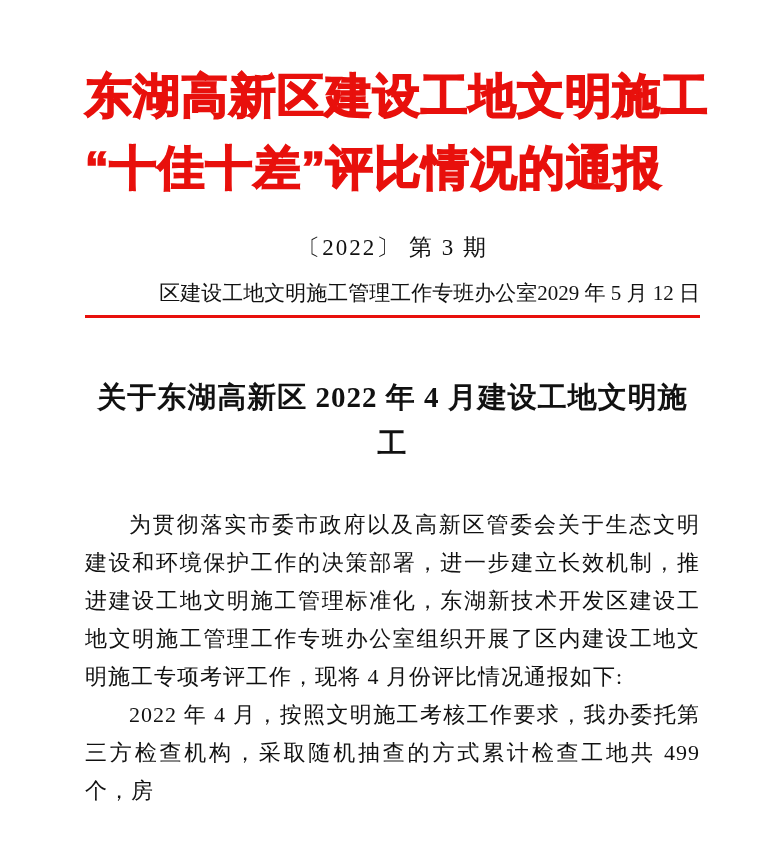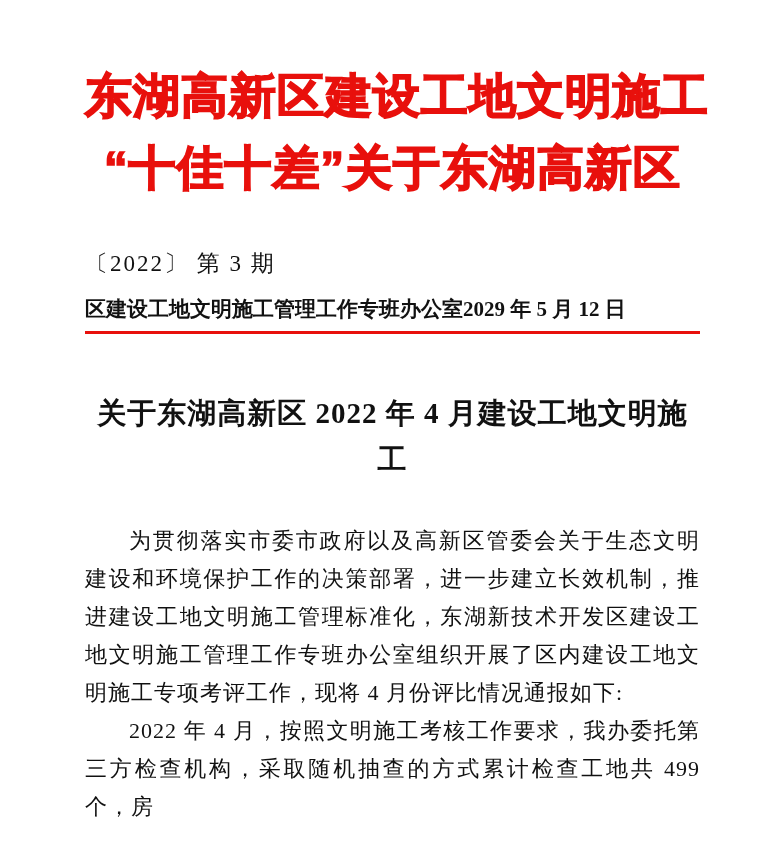--- a/index.html
+++ b/index.html
@@ -11,42 +11,42 @@
     margin: 0 auto;
     background: #ffffff;
     box-sizing: border-box;
     padding: 0 78px 0 85px;
     overflow: hidden;
     font-family: "Liberation Serif", "DejaVu Serif", serif;
     color: var(--ink);
   }
   .masthead {
     margin-top: 60px;
-    text-align: center;
     color: var(--red);
     font-family: "Liberation Sans", "DejaVu Sans", sans-serif;
     font-weight: bold;
     font-size: 47px;
     line-height: 72px;
     letter-spacing: 1px;
     -webkit-text-stroke: 1.6px currentColor;
     white-space: nowrap;
   }
   .issue-line {
-    margin-top: 44px;
+    margin-top: 28px;
+    text-align: center;
     font-size: 23px;
     line-height: 32px;
     letter-spacing: 2px;
   }
   .header-row {
     margin-top: 14px;
     display: flex;
-    justify-content: flex-start;
+    justify-content: flex-end;
     align-items: baseline;
-    font-weight: bold;
+    font-weight: normal;
     font-size: 21px;
     line-height: 30px;
   }
   .red-rule {
     margin-top: 7px;
     border-bottom: 3px solid var(--red);
     height: 0;
   }
   .doc-title {
     margin: 56px 0 8px 0;
@@ -75,21 +75,21 @@
     letter-spacing: 1px;
   }
 </style>
 </head>
 <body>
 
 <div class="page">
 
   <div class="masthead">
     <div>东湖高新区建设工地文明施工</div>
-    <div>“十佳十差”关于东湖高新区</div>
+    <div>“十佳十差”评比情况的通报</div>
   </div>
 
   <div class="issue-line">〔2022〕 第 3 期</div>
 
   <div class="header-row">
     <span>区建设工地文明施工管理工作专班办公室</span>
     <span>2029 年 5 月 12 日</span>
   </div>
 
   <div class="red-rule"></div>

